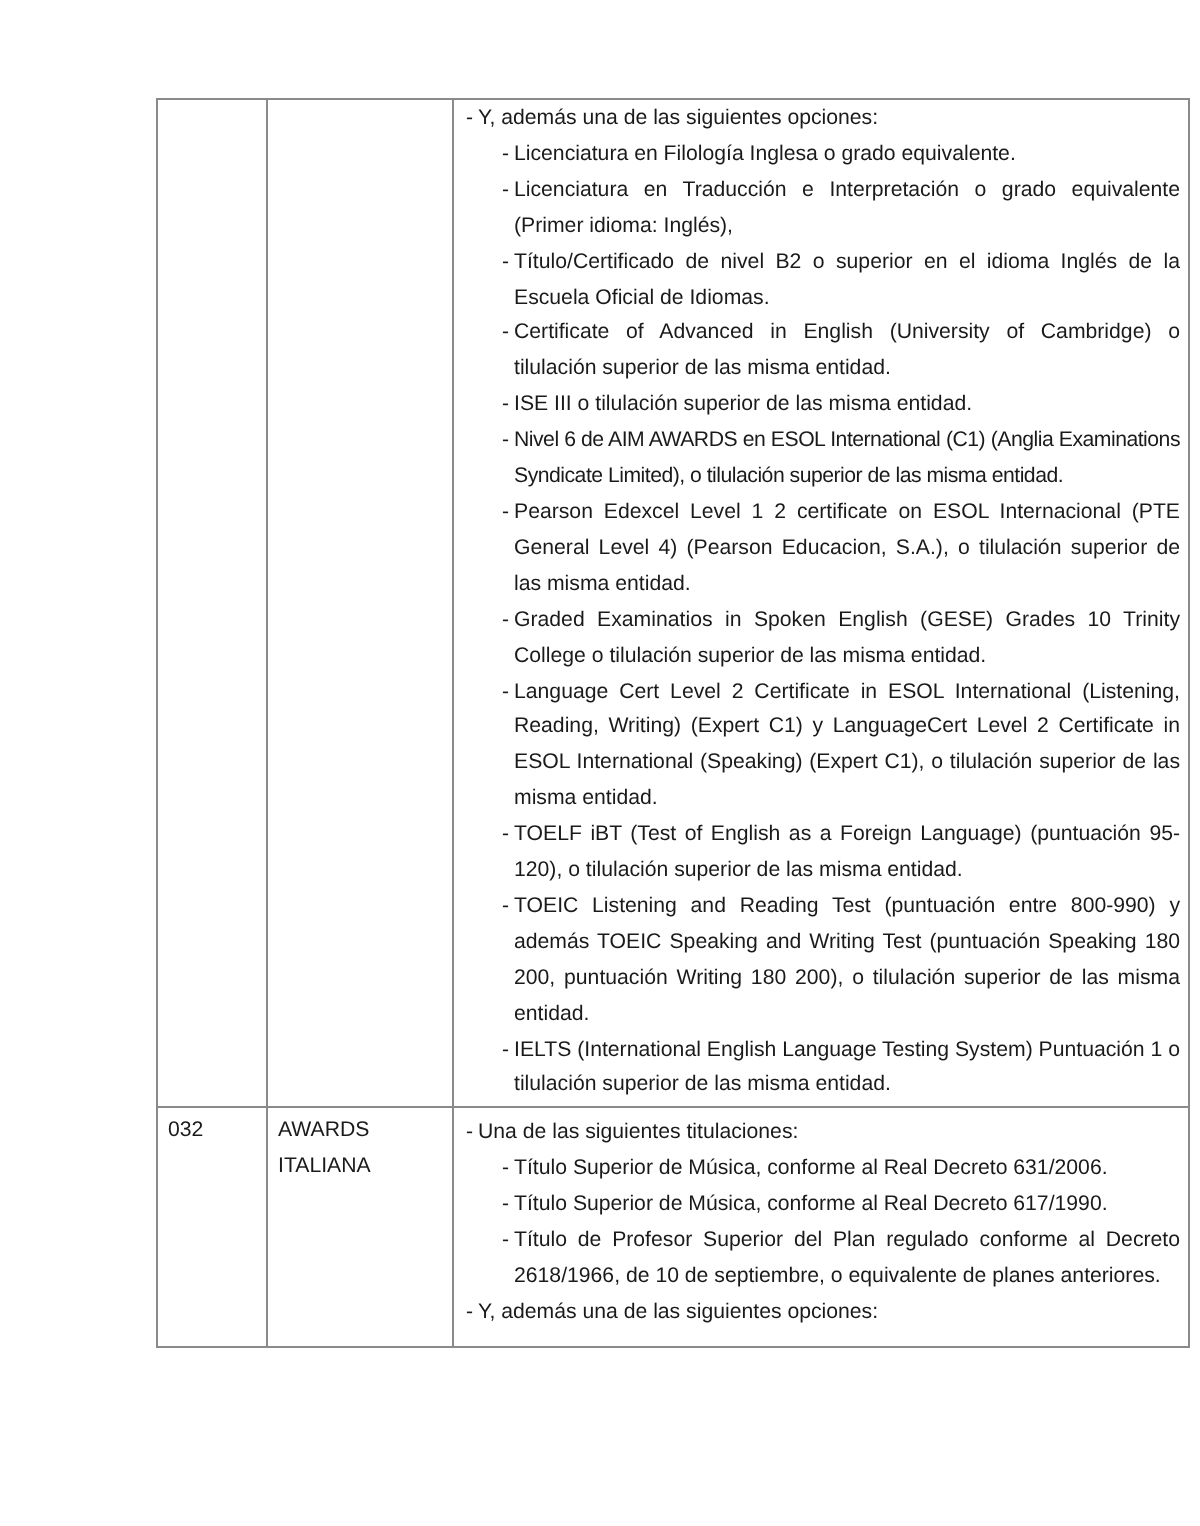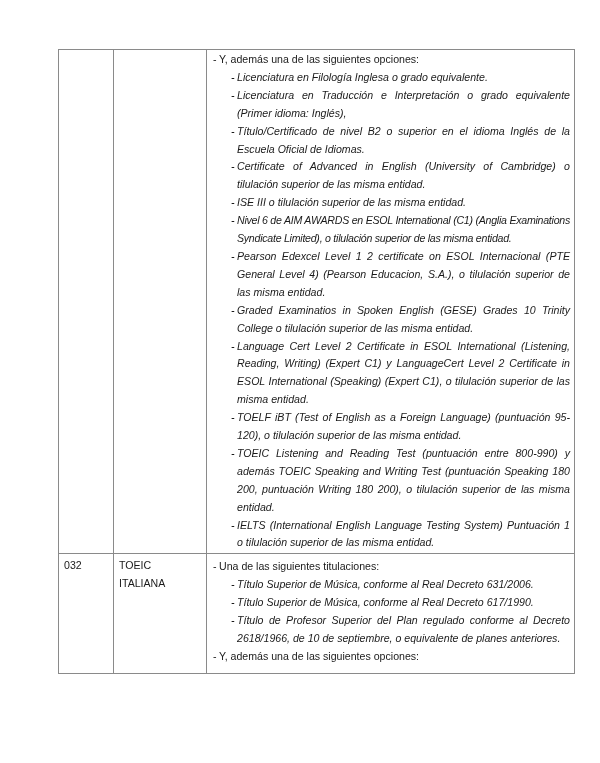--- a/index.html
+++ b/index.html
@@ -1,25 +1,25 @@
 <!DOCTYPE html>
 <html><head>
 <meta charset="utf-8">
 <style>
   html, body { margin:0; padding:0; background:#ffffff; }
   body { width:600px; height:763px; position:relative; overflow:hidden;
          font-family:"Liberation Sans Narrow","Liberation Sans", sans-serif; color:#1a1a1a; }
-  table.req { position:absolute; left:58px; top:49px; width:517px; border-collapse:collapse; table-layout:fixed; }
+  table.req { position:absolute; left:78px; top:49px; width:517px; border-collapse:collapse; table-layout:fixed; }
   table.req td { border:1px solid #8a8a8a; vertical-align:top; font-size:10.6px; line-height:17.9px; padding:0; }
   td.code { width:49px; padding:3px 0 0 5px !important; }
   td.name { width:87px; padding:3px 0 0 5px !important; }
   td.desc { padding:0 4px 0 0 !important; }
   .desc-inner { padding-top:1px; }
   .l1 { padding-left:12px; text-indent:-6px; margin-left:3px; }
-  .l2 { padding-left:30px; text-indent:-6px; text-align:justify;font-style:italic; }
+  .l2 { padding-left:30px; text-indent:-6px; text-align:justify; }
   .dash { display:inline-block; width:6px; text-indent:0; }
   .item { margin:0; }
   .row1 .desc-inner { padding-bottom:1px; }
   .row2 td { height:116px; }
   .row2 .desc-inner { padding-top:4px; }
   .narrow { letter-spacing:-0.25px; }
 </style>
 </head>
 <body>
 
@@ -42,21 +42,21 @@
             <p class="item l2"><span class="dash">-</span><span>Language Cert Level 2 Certificate in ESOL International (Listening, Reading, Writing) (Expert C1) y LanguageCert Level 2 Certificate in ESOL International (Speaking) (Expert C1), o tilulación superior de las misma entidad.</span></p>
             <p class="item l2"><span class="dash">-</span><span>TOELF iBT (Test of English as a Foreign Language) (puntuación 95-120), o tilulación superior de las misma entidad.</span></p>
             <p class="item l2"><span class="dash">-</span><span>TOEIC Listening and Reading Test (puntuación entre 800-990) y además TOEIC Speaking and Writing Test (puntuación Speaking 180 200, puntuación Writing 180 200), o tilulación superior de las misma entidad.</span></p>
             <p class="item l2"><span class="dash">-</span><span>IELTS (International English Language Testing System) Puntuación 1 o tilulación superior de las misma entidad.</span></p>
           </div>
         </td>
       </tr>
       <tr class="row2">
         <td class="code"><span>032</span></td>
         <td class="name">
-          <div>TOEIC</div>
+          <div>AWARDS</div>
           <div>ITALIANA</div>
         </td>
         <td class="desc">
           <div class="desc-inner">
             <p class="item l1"><span class="dash">-</span><span>Una de las siguientes titulaciones:</span></p>
             <p class="item l2"><span class="dash">-</span><span>Título Superior de Música, conforme al Real Decreto 631/2006.</span></p>
             <p class="item l2"><span class="dash">-</span><span>Título Superior de Música, conforme al Real Decreto 617/1990.</span></p>
             <p class="item l2"><span class="dash">-</span><span>Título de Profesor Superior del Plan regulado conforme al Decreto 2618/1966, de 10 de septiembre, o equivalente de planes anteriores.</span></p>
             <p class="item l1"><span class="dash">-</span><span>Y, además una de las siguientes opciones:</span></p>
           </div>

